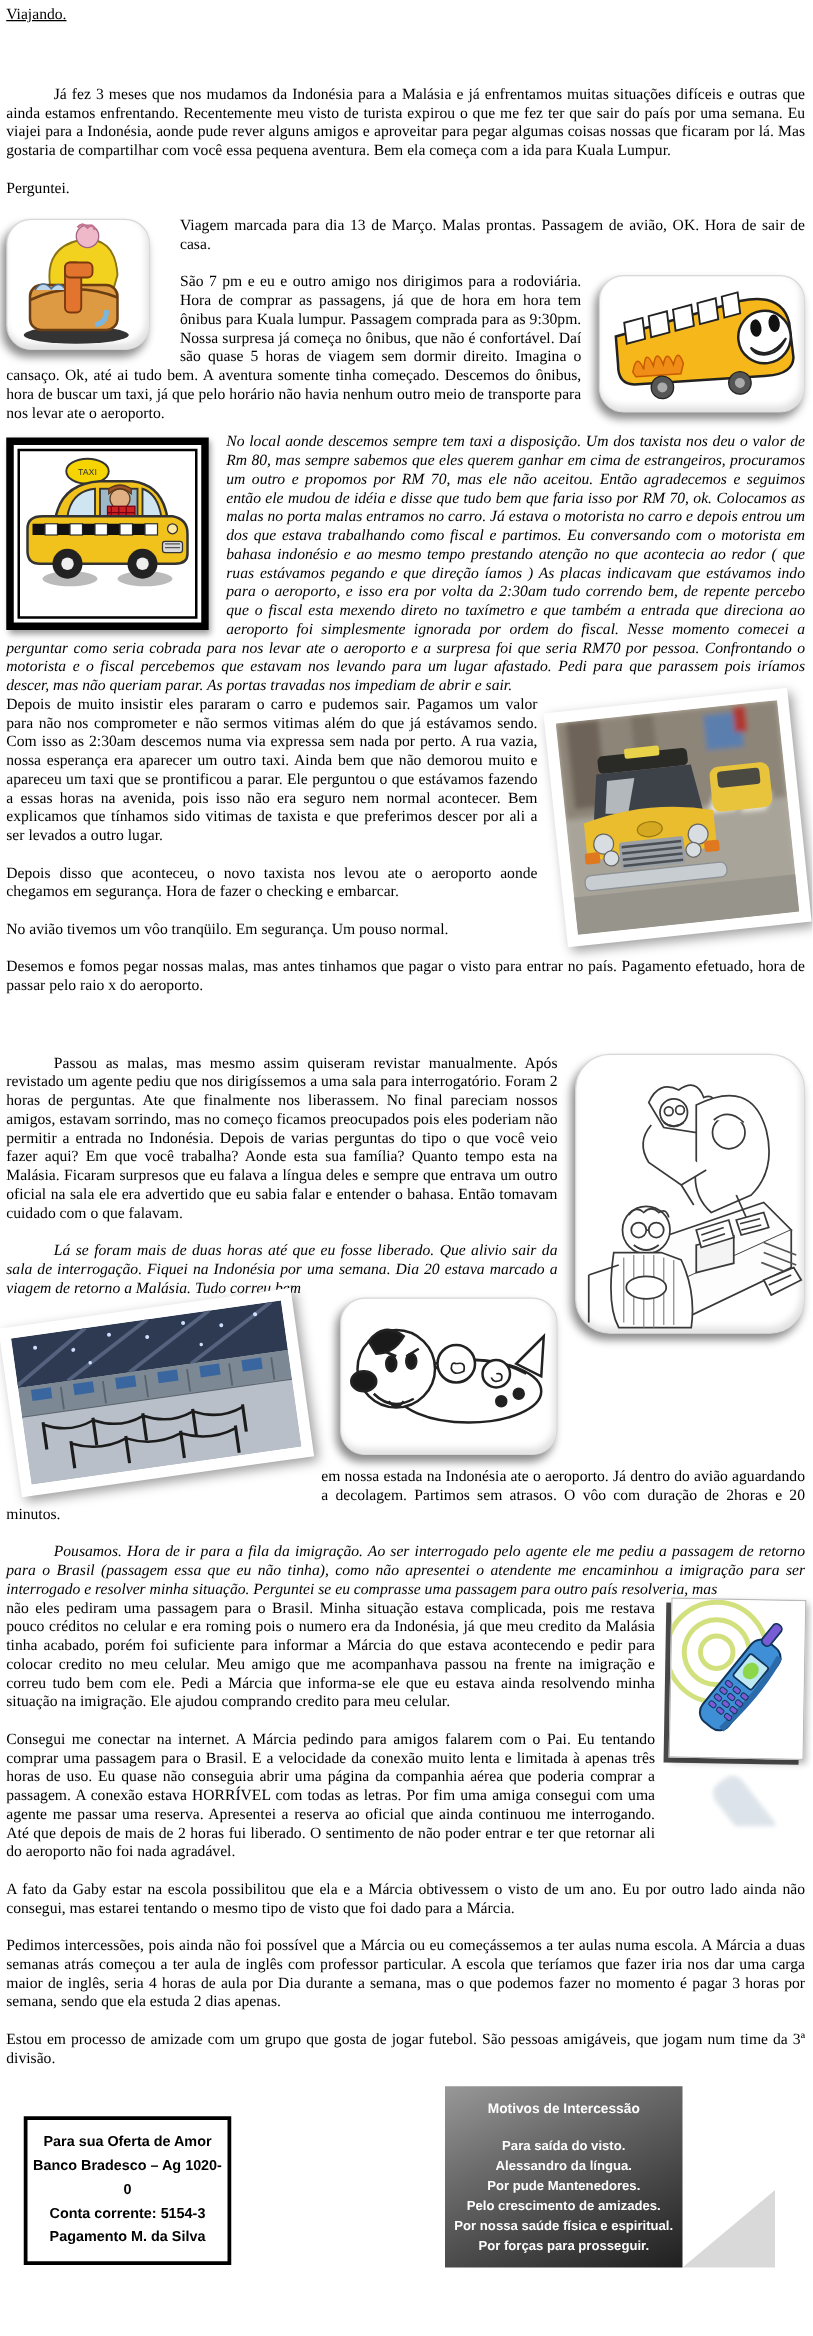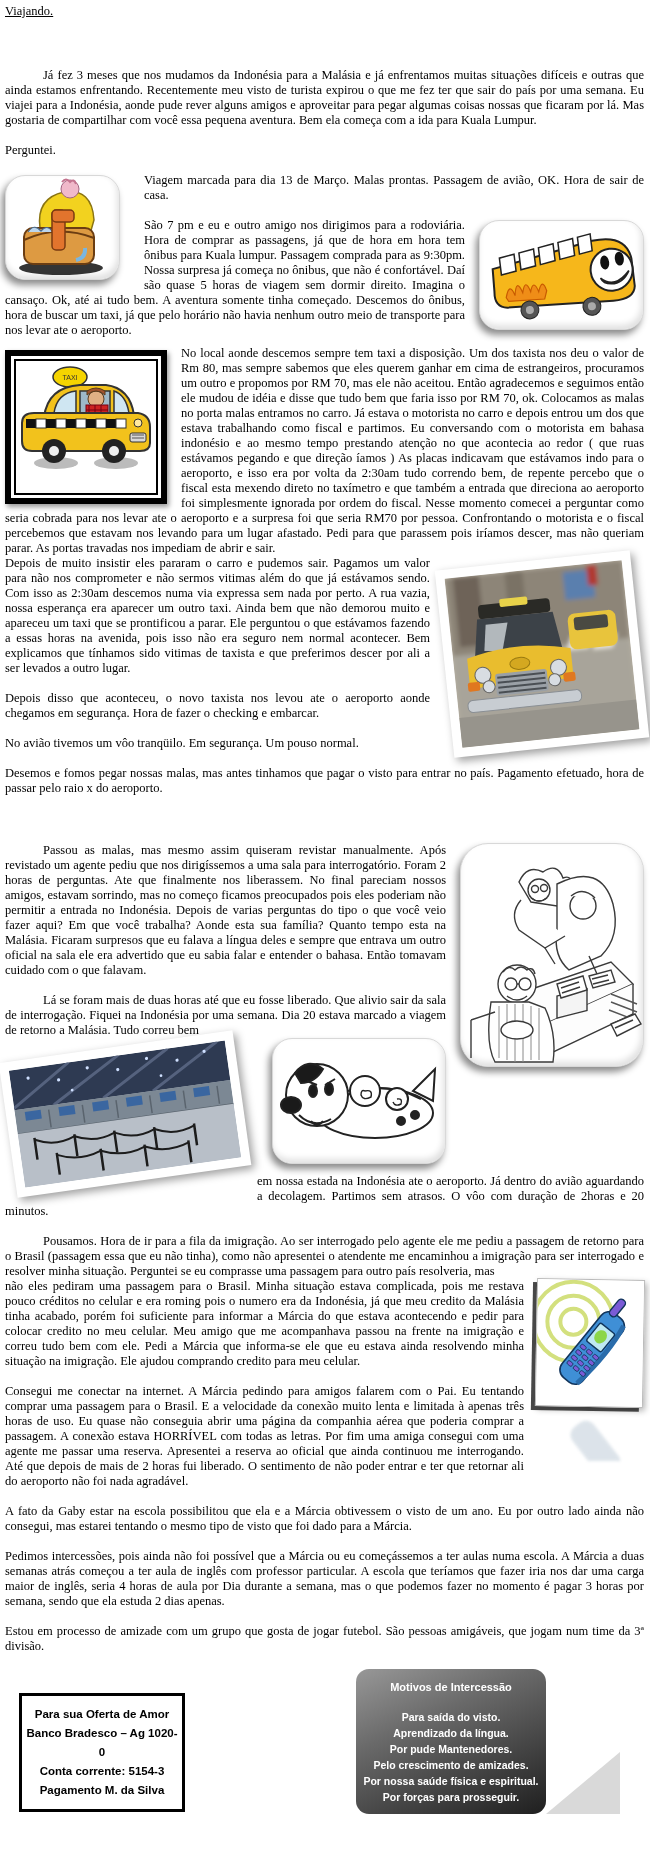--- a/index.html
+++ b/index.html
@@ -5,21 +5,21 @@
   html,body{margin:0;padding:0;background:#fff;}
   .page{
     position:relative; width:650px; height:1869px; overflow:hidden;
     box-sizing:border-box; padding:4px 6px 0 5px;
     font-family:"Liberation Serif","DejaVu Serif",serif;
     font-size:12.5px; line-height:15px; color:#000;
   }
   p{margin:0 0 15px 0; text-align:justify;}
   .title{margin-bottom:49px;text-decoration:underline;}
   .indent{text-indent:38px;}
-  .mb0{margin-bottom:0;}
+  .mb0{margin-bottom:0;font-style:italic;}
   .mb-sm{margin-bottom:8px;}
   .mb-lg{margin-bottom:24px;}
   .mb-xl{margin-bottom:15px;}
   .spacer{height:32px; clear:none;}
   .fl-left{float:left;}
   .fl-right{float:right;}
   .clear{clear:both;}
 
   
   .tile{
@@ -54,21 +54,21 @@
     width:152px; margin:24px 0 0 14px; border:3px solid #000; padding:9px 4px;
     font-family:"Liberation Sans","DejaVu Sans",sans-serif;
     font-size:11.5px; font-weight:bold; line-height:19px; text-align:center;
   }
   .bottom-right{display:flex; align-items:flex-end; margin-right:24px;}
   .intercession-box{
     width:178px; padding:10px 6px 9px 6px; align-self:flex-start;
     background:linear-gradient(155deg,var(--intercession_top) 0%,#6a6a6a 35%,var(--intercession_bottom) 100%);
     color:#fff; text-align:center;
     font-family:"Liberation Sans","DejaVu Sans",sans-serif;
-    font-size:10.5px; font-weight:bold; line-height:16px;border-radius:13px;
+    font-size:10.5px; font-weight:bold; line-height:16px;
   }
   .ib-title{font-size:11px; margin-bottom:14px;}
   .corner-triangle{width:0;height:0;border-bottom:62px solid var(--corner_triangle);border-left:74px solid transparent;}
   svg{display:block;}
 </style>
 </head>
 <body>
 
 <div class="page">
 
@@ -376,21 +376,21 @@
         <div>Para sua Oferta de Amor</div>
         <div>Banco Bradesco – Ag 1020-0</div>
         <div>Conta corrente: 5154-3</div>
         <div>Pagamento M. da Silva</div>
       </div>
     </div>
     <div class="bottom-right">
       <div class="intercession-box">
         <div class="ib-title">Motivos de Intercessão</div>
         <div class="ib-item">Para saída do visto.</div>
-        <div class="ib-item">Aprendizado da língua.</div>
+        <div class="ib-item">Alessandro da língua.</div>
         <div class="ib-item">Por pude Mantenedores.</div>
         <div class="ib-item">Pelo crescimento de amizades.</div>
         <div class="ib-item">Por nossa saúde física e espiritual.</div>
         <div class="ib-item">Por forças para prosseguir.</div>
       </div>
       <div class="corner-triangle"></div>
     </div>
   </div>
 
 </div>

